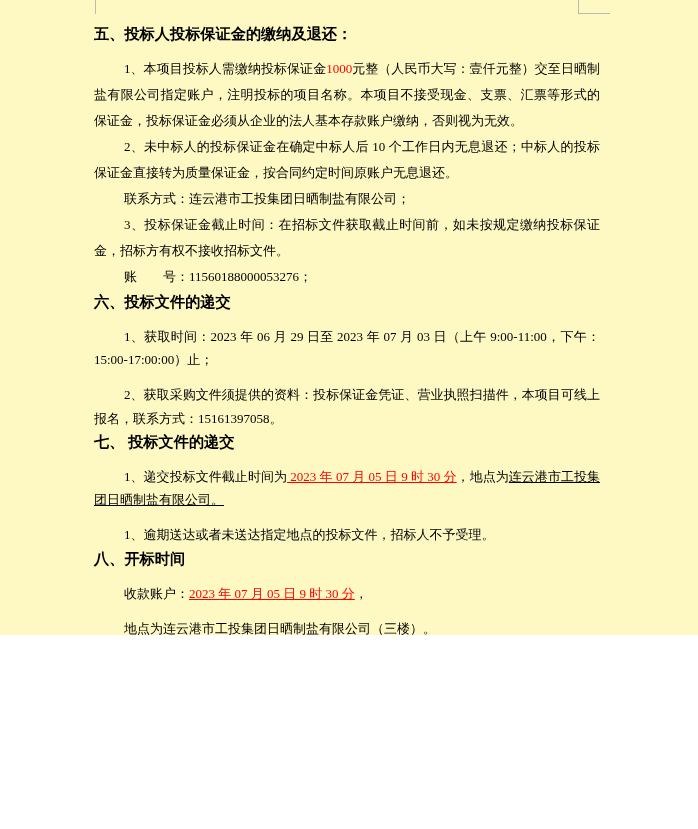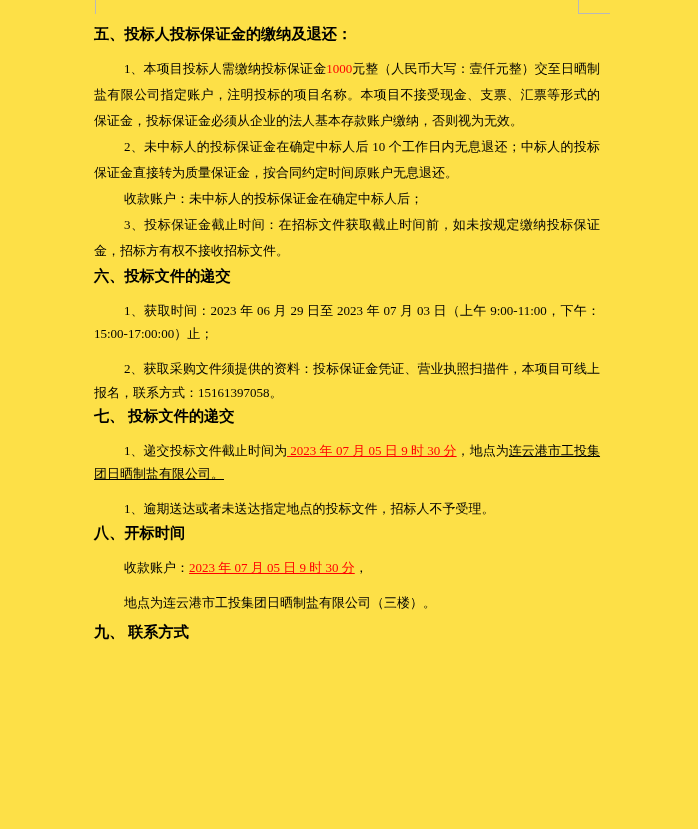--- a/index.html
+++ b/index.html
@@ -6,22 +6,22 @@
     margin: 0;
     padding: 0;
     background: #ffffff;
   }
   body {
     font-family: "Liberation Serif", serif;
   }
   .page {
     position: relative;
     width: 698px;
-    height: 829px;
-    background: #fde047;
+    height: 635px;
+    background: #fef9c3;
     overflow: hidden;
   }
   
   .top-rule-left {
     position: absolute;
     left: 95px;
     top: 0;
     width: 1px;
     height: 14px;
     background: #b9b9b9;
@@ -102,25 +102,26 @@
 
     <div class="block">
       <p class="h-line">五、投标人投标保证金的缴纳及退还：</p>
 
       <div class="spacer-10"></div>
 
       <p class="p-line p-indent"><span>1、本项目投标人需缴纳投标保证金</span><span class="red">1000</span><span>元整（人民币大写：壹仟元整）交至日晒制盐有限公司指定账户，注明投标的项目名称。本项目不接受现金、支票、汇票等形式的保证金，投标保证金必须从企业的法人基本存款账户缴纳，否则视为无效。</span></p>
 
       <p class="p-line p-indent">2、未中标人的投标保证金在确定中标人后 10 个工作日内无息退还；中标人的投标保证金直接转为质量保证金，按合同约定时间原账户无息退还。</p>
 
-      <p class="p-line p-indent">收款账户：未中标人的投标保证金在确定中标人后；</p>
+      <p class="p-line p-indent">联系方式：连云港市工投集团日晒制盐有限公司；</p>
 
       <p class="p-line p-indent">3、投标保证金截止时间：在招标文件获取截止时间前，如未按规定缴纳投标保证金，招标方有权不接收招标文件。</p>
 
 
+      <p class="p-line p-indent">账　　号：11560188000053276；</p>
     </div>
 
     <div class="block sec6">
       <p class="h-line">六、投标文件的递交</p>
       <p class="p-line p-indent">1、获取时间：2023 年 06 月 29 日至 2023 年 07 月 03 日（上午 9:00-11:00，下午：15:00-17:00:00）止；</p>
       <p class="p-line p-indent">2、获取采购文件须提供的资料：投标保证金凭证、营业执照扫描件，本项目可线上报名，联系方式：15161397058。</p>
     </div>
 
     <div class="block sec7">
       <p class="h-line">七、  投标文件的递交</p>

